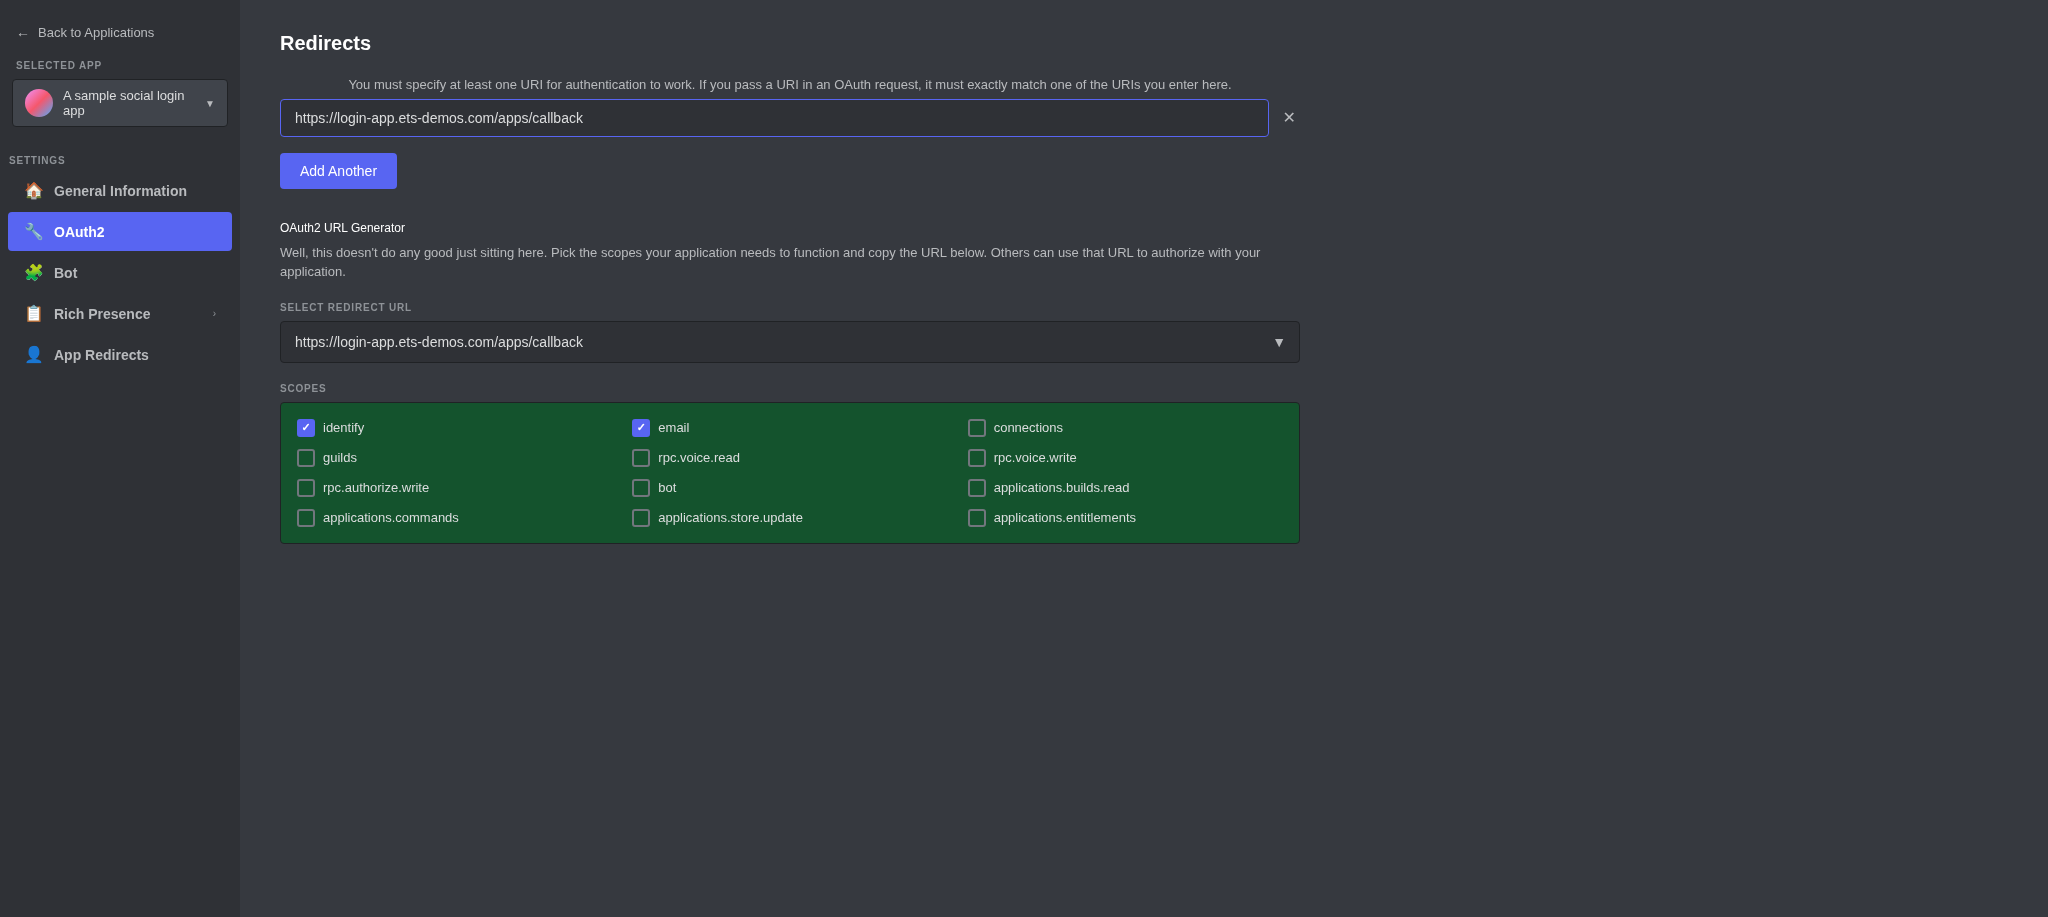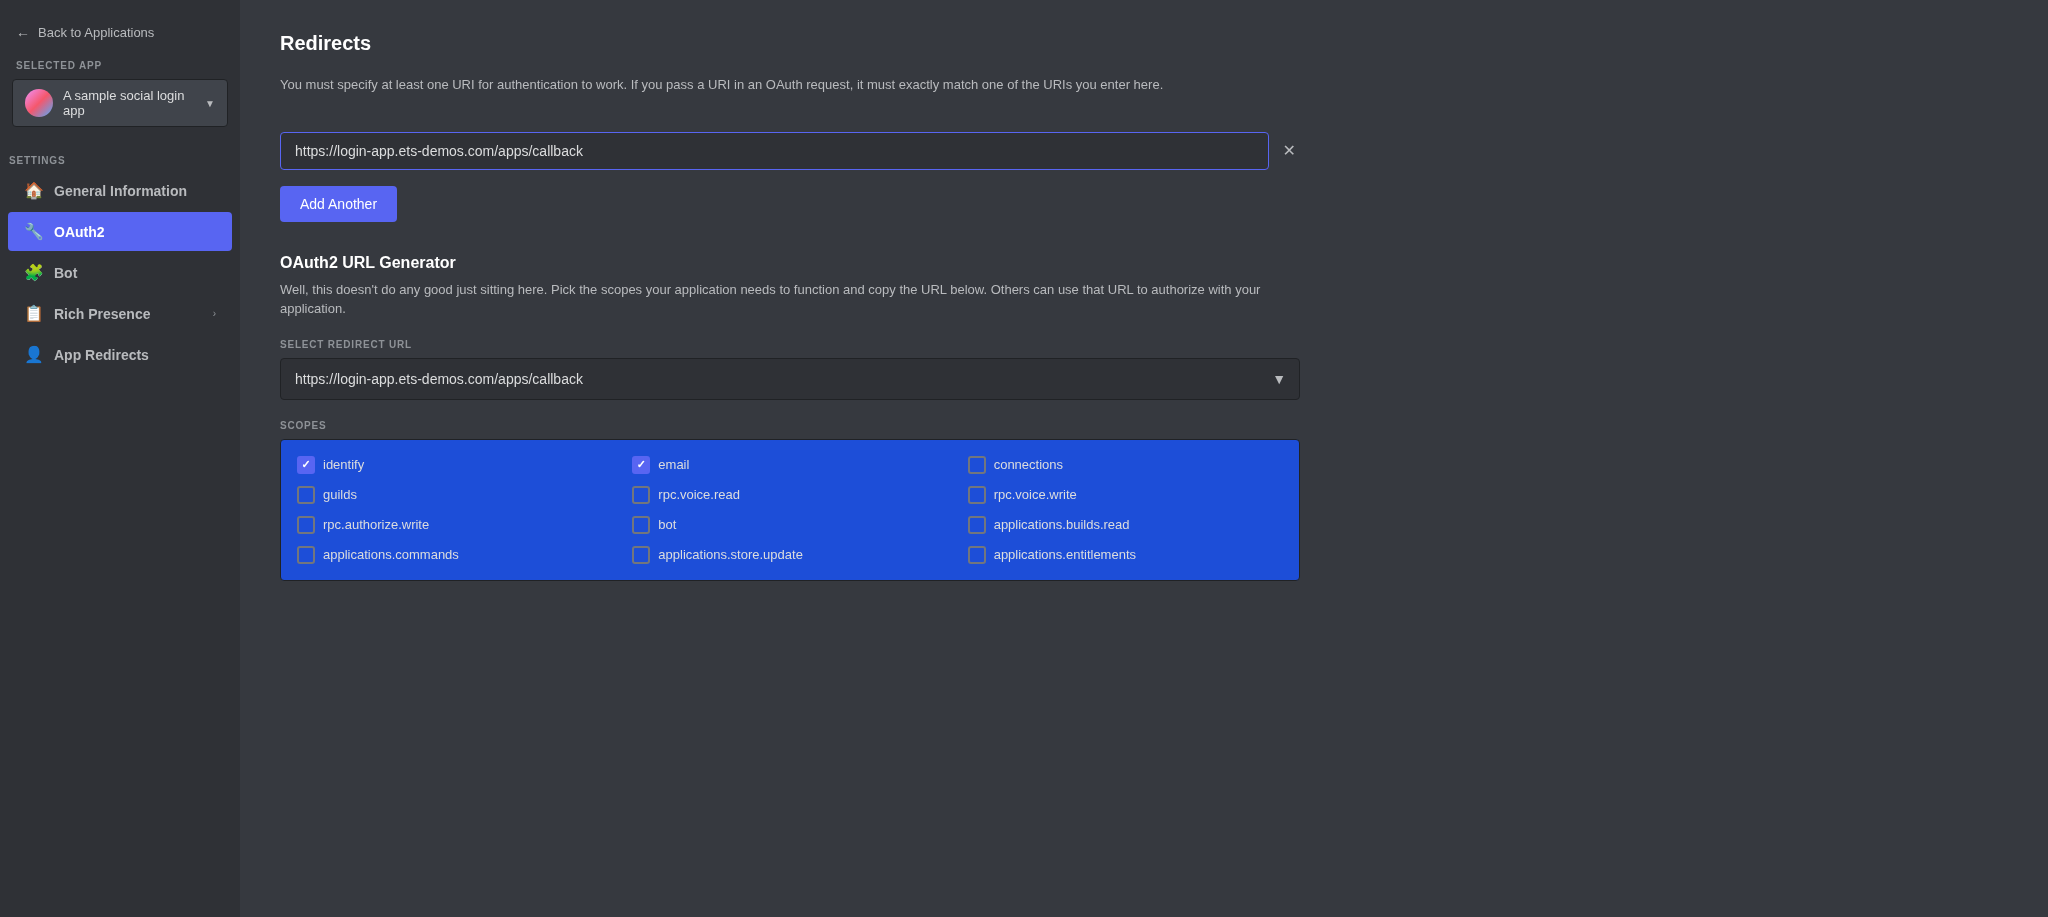--- a/index.html
+++ b/index.html
@@ -112,22 +112,23 @@
     .section-title {
       font-size: 20px;
       font-weight: 600;
       color: #fff;
       margin-bottom: 20px;
     }
     .section-desc {
       color: #b9bbbe;
       font-size: 13px;
       line-height: 1.5;
-      margin-bottom: 37px;
-      max-width: 1020px;
+      margin-bottom: 4px;
+      max-width: 1020px;
+      text-align: center;
     }
     .redirect-input-row {
       display: flex;
       align-items: center;
       gap: 10px;
       margin-bottom: 16px;
       max-width: 1020px;
     }
     .redirect-input {
       flex: 1;
@@ -153,22 +154,22 @@
       border: none;
       border-radius: 4px;
       padding: 10px 20px;
       font-size: 14px;
       font-weight: 500;
       cursor: pointer;
       margin-bottom: 32px;
     }
 
     .url-gen-title {
-      font-size: 16px;
-      font-weight: 700;
+      font-size: 12px;
+      font-weight: 400;
       color: #fff;
       margin-bottom: 8px;
     }
     .url-gen-desc {
       color: #b9bbbe;
       font-size: 13px;
       line-height: 1.5;
       margin-bottom: 20px;
       max-width: 1020px;
     }
@@ -200,21 +201,21 @@
     .select-chevron {
       position: absolute;
       right: 14px;
       top: 50%;
       transform: translateY(-50%);
       pointer-events: none;
       color: #b9bbbe;
     }
     .scopes-box {
       max-width: 1020px;
-      background-color: #1d4ed8;
+      background-color: #14532d;
       border: 1px solid #202225;
       border-radius: 4px;
       padding: 16px;
     }
     .scopes-grid {
       display: grid;
       grid-template-columns: repeat(3, 1fr);
       gap: 12px 20px;
     }
     .scope-item {

